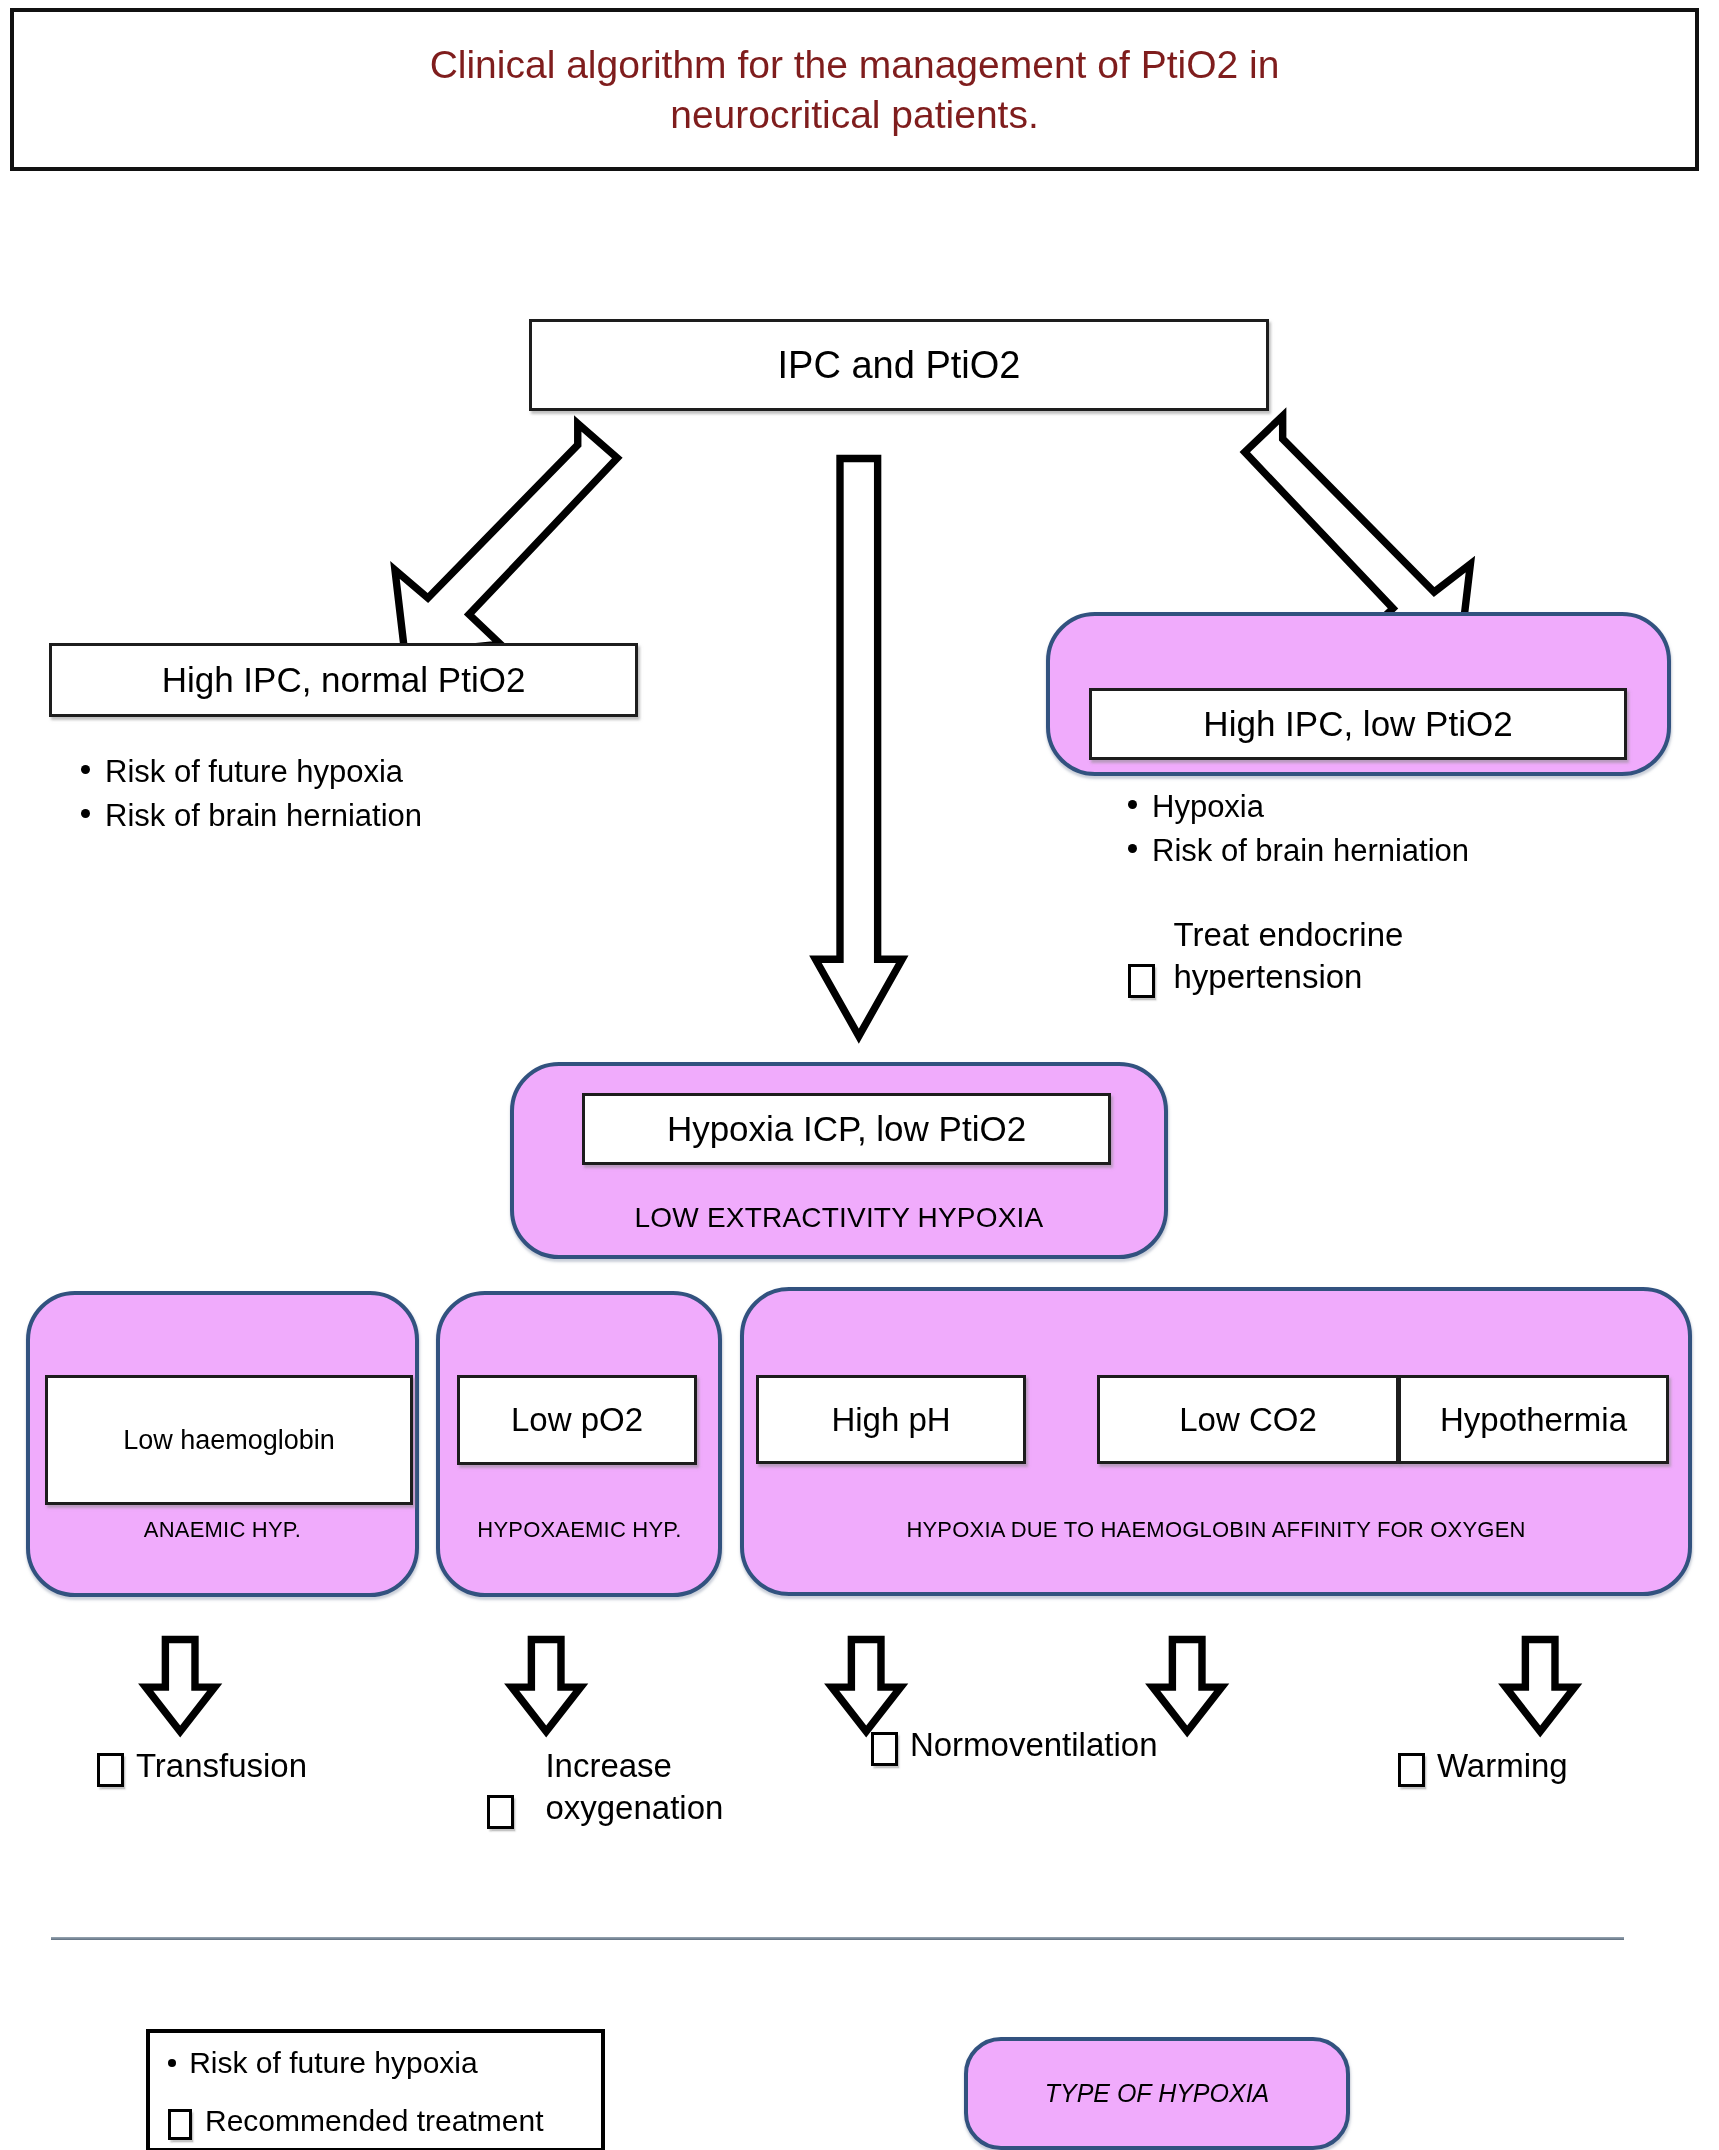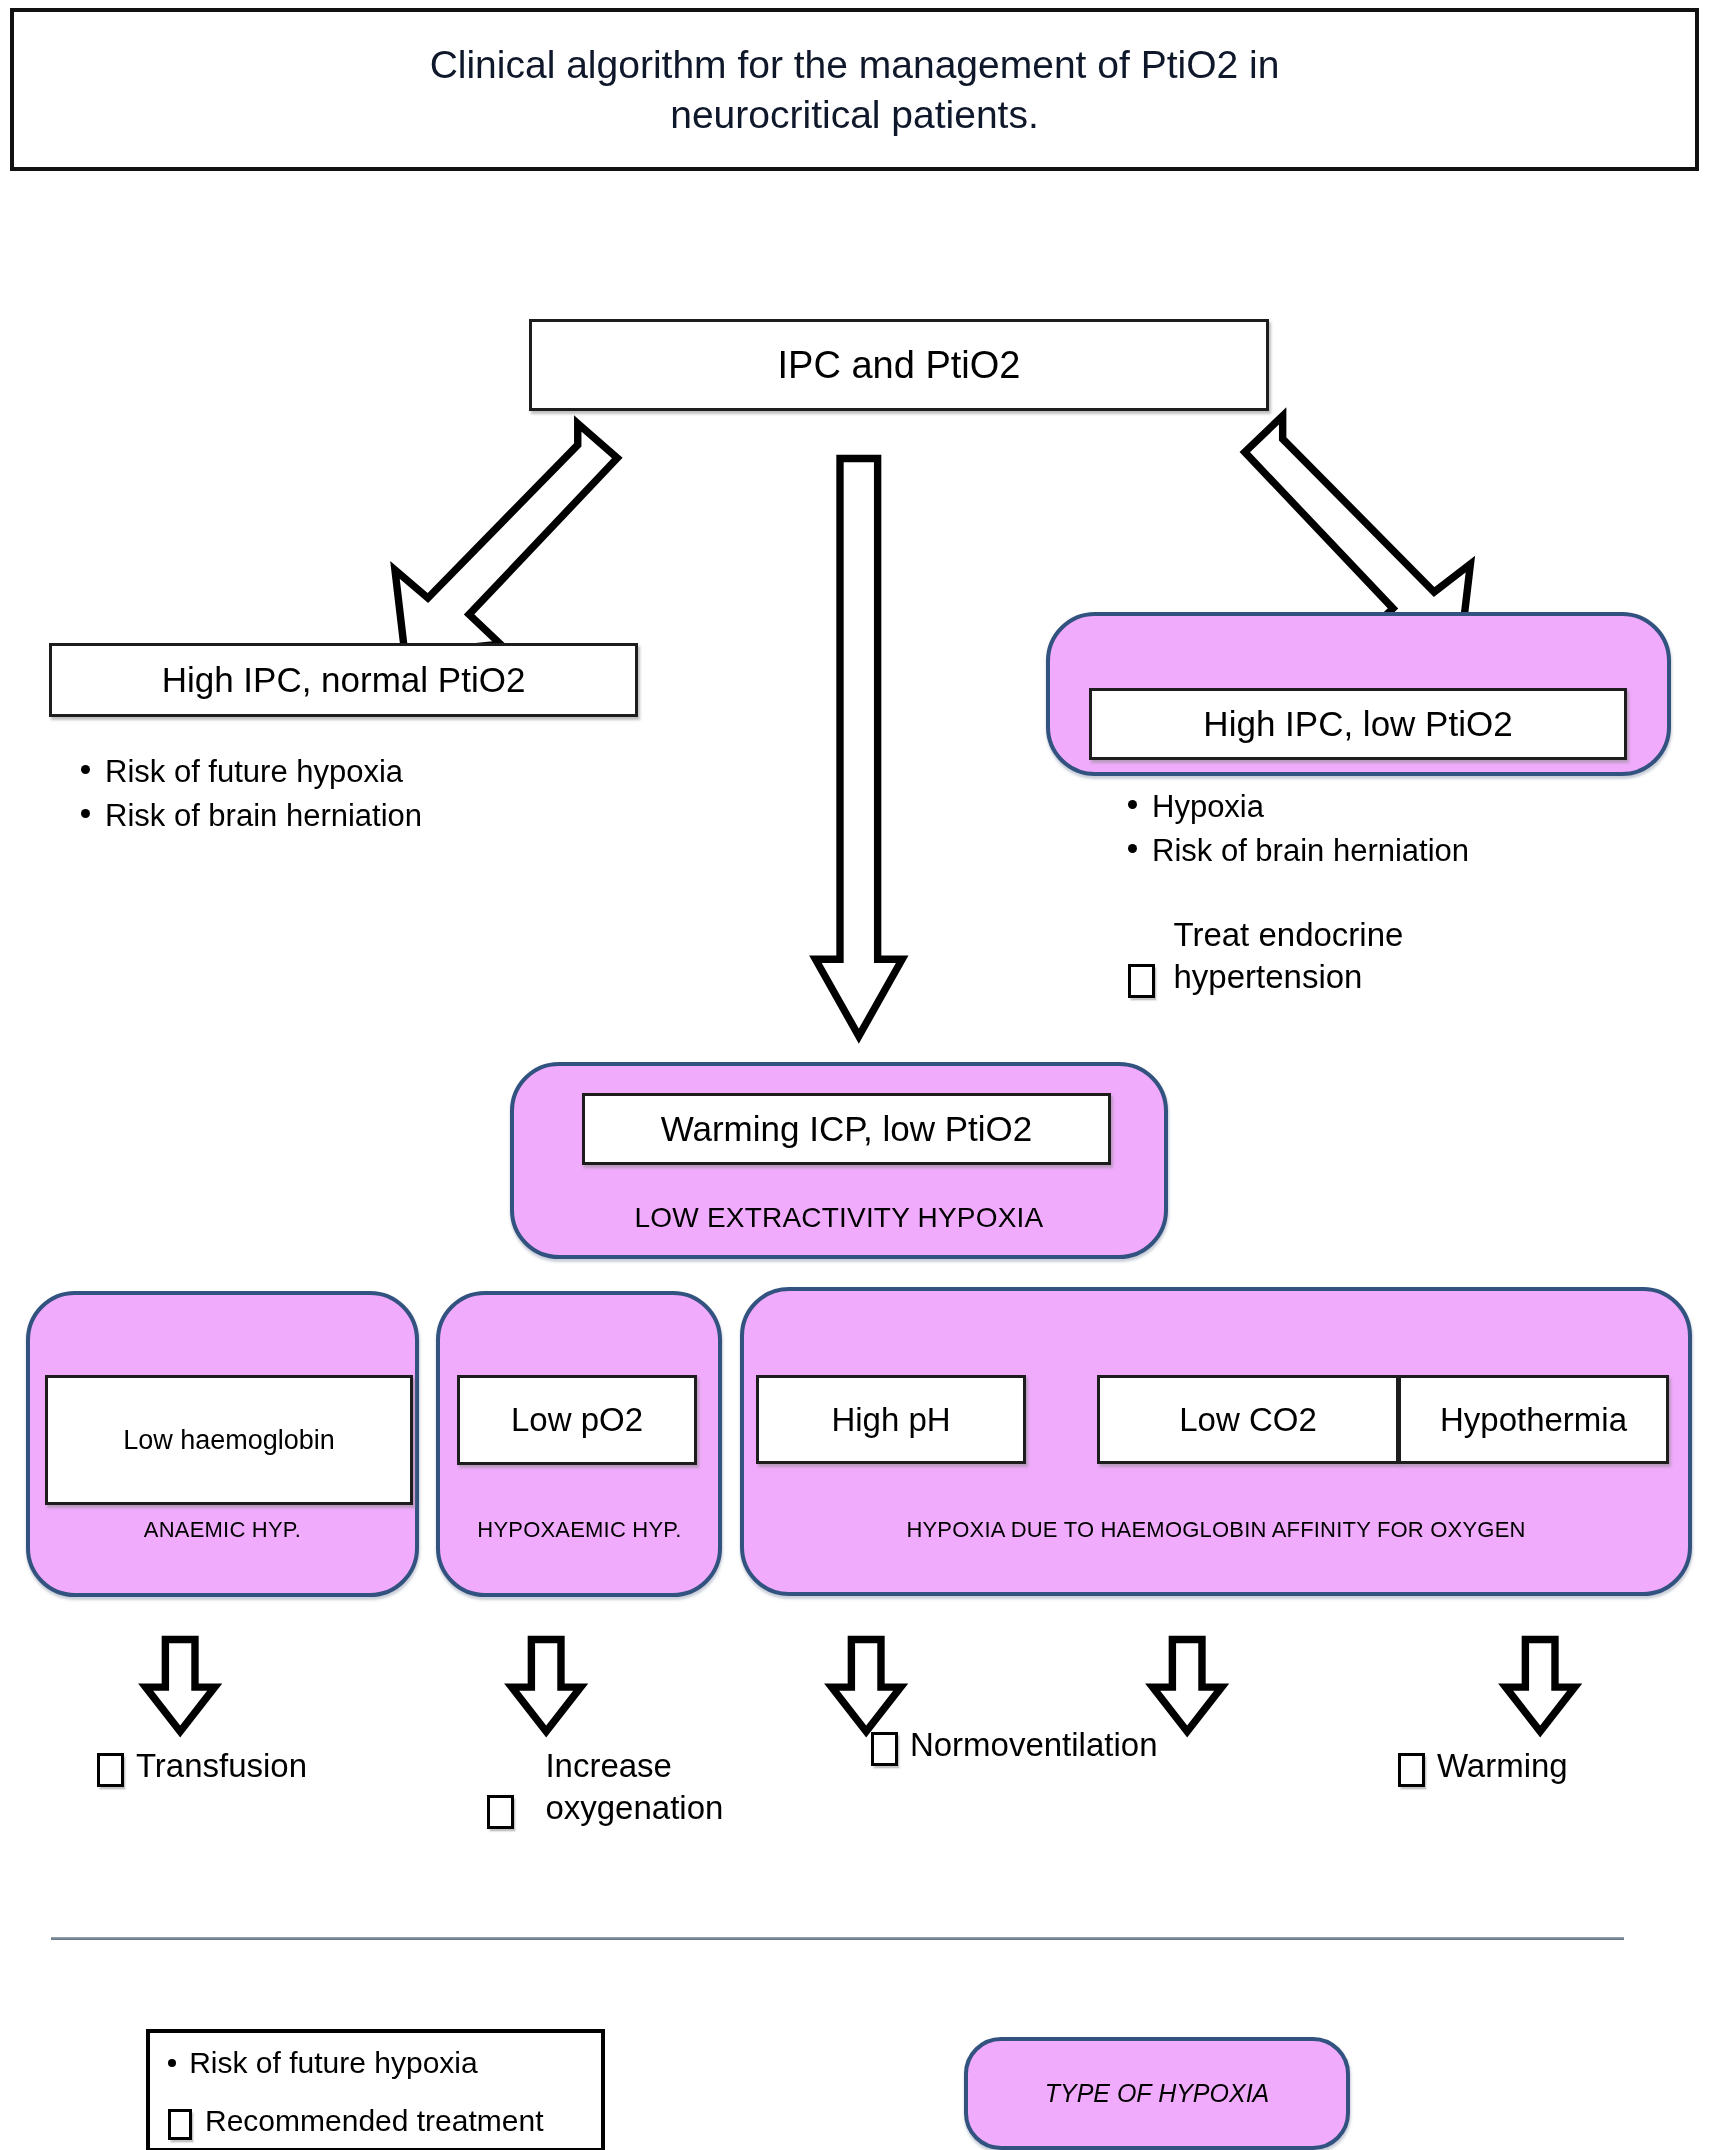--- a/index.html
+++ b/index.html
@@ -20,21 +20,21 @@
   .abs{position:absolute;}
 
   .title-box{
     left:10px; top:8.2px; width:1689px; height:163px;
     border:4.1px solid #111;
     box-sizing:border-box;
     display:flex; align-items:center; justify-content:center;
     background:#fff;
   }
   .title-text{
-    font-size:39px; line-height:1.28; text-align:center; color:#0f172a;
+    font-size:39px; line-height:1.28; text-align:center; color:#7f1d1d;
     white-space:pre-line;
   }
 
   
   .node{
     box-sizing:border-box;
     border:3.3px solid #1d1d1d;
     background:#fff;
     display:flex; align-items:center; justify-content:center;
     box-shadow: 1.6px 2.5px 2.5px rgba(140,140,140,.55);
@@ -154,21 +154,21 @@
 
   <div class="abs chkline" style="left:1128px; top:914px; width:575px;">
     <div class="chkbox"></div>
     <div style="white-space:pre-line; text-align:left; padding-left:6.6px;">Treat endocrine
 hypertension</div>
   </div>
 
   <div class="abs group" style="left:510px; top:1062px; width:658px; height:197px;"></div>
 
   <div class="abs node" style="left:582px; top:1093px; width:529px; height:72px; font-size:35px;">
-    <span>Warming ICP, low PtiO2</span>
+    <span>Hypoxia ICP, low PtiO2</span>
   </div>
 
   <div class="abs caption" style="left:510px; top:1202px; width:658px; font-size:28px;">LOW EXTRACTIVITY HYPOXIA</div>
 
   <div class="abs group" style="left:26px; top:1291px; width:393px; height:306px;"></div>
   <div class="abs node" style="left:45px; top:1375px; width:368px; height:130px; font-size:27px;">
     <span>Low haemoglobin</span>
   </div>
   <div class="abs caption caption-sm" style="left:26px; top:1517px; width:393px;">ANAEMIC HYP.</div>
 

